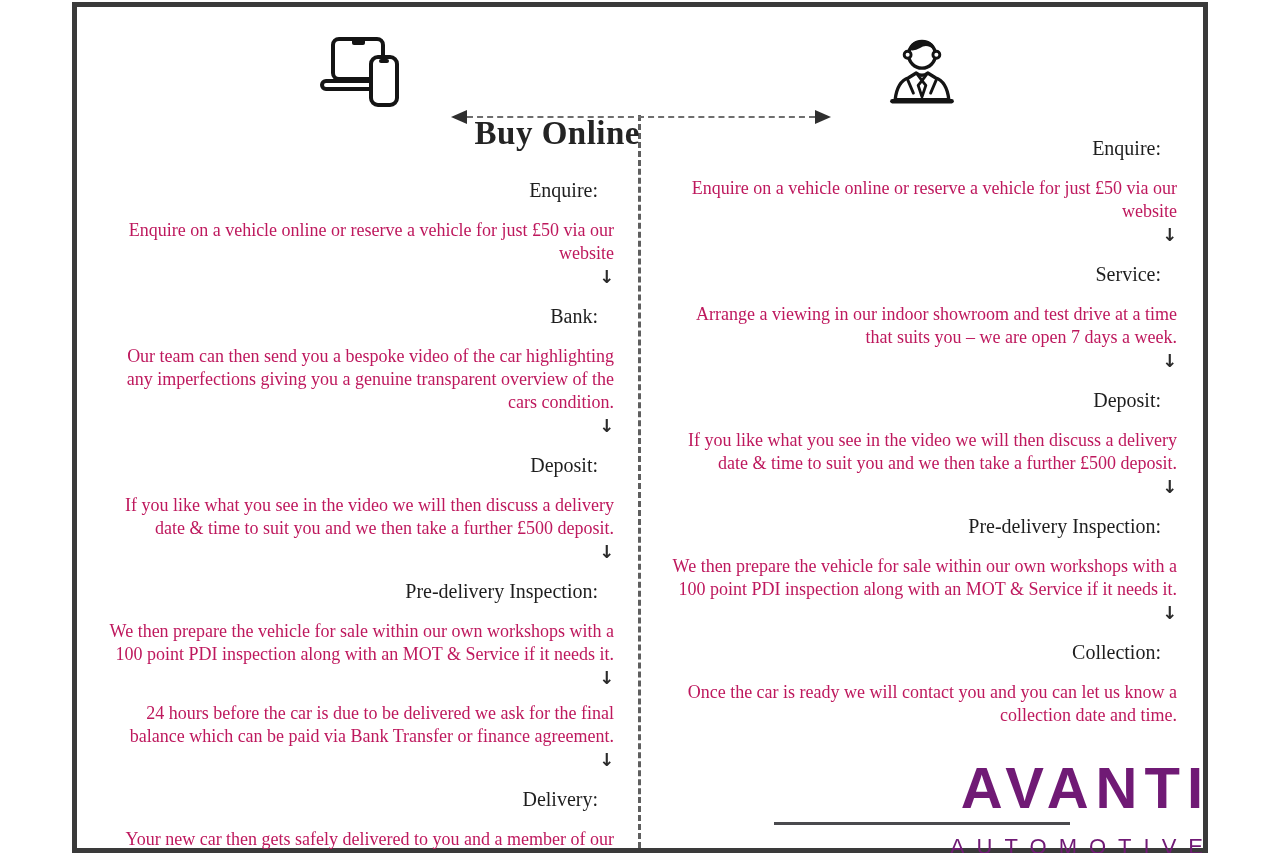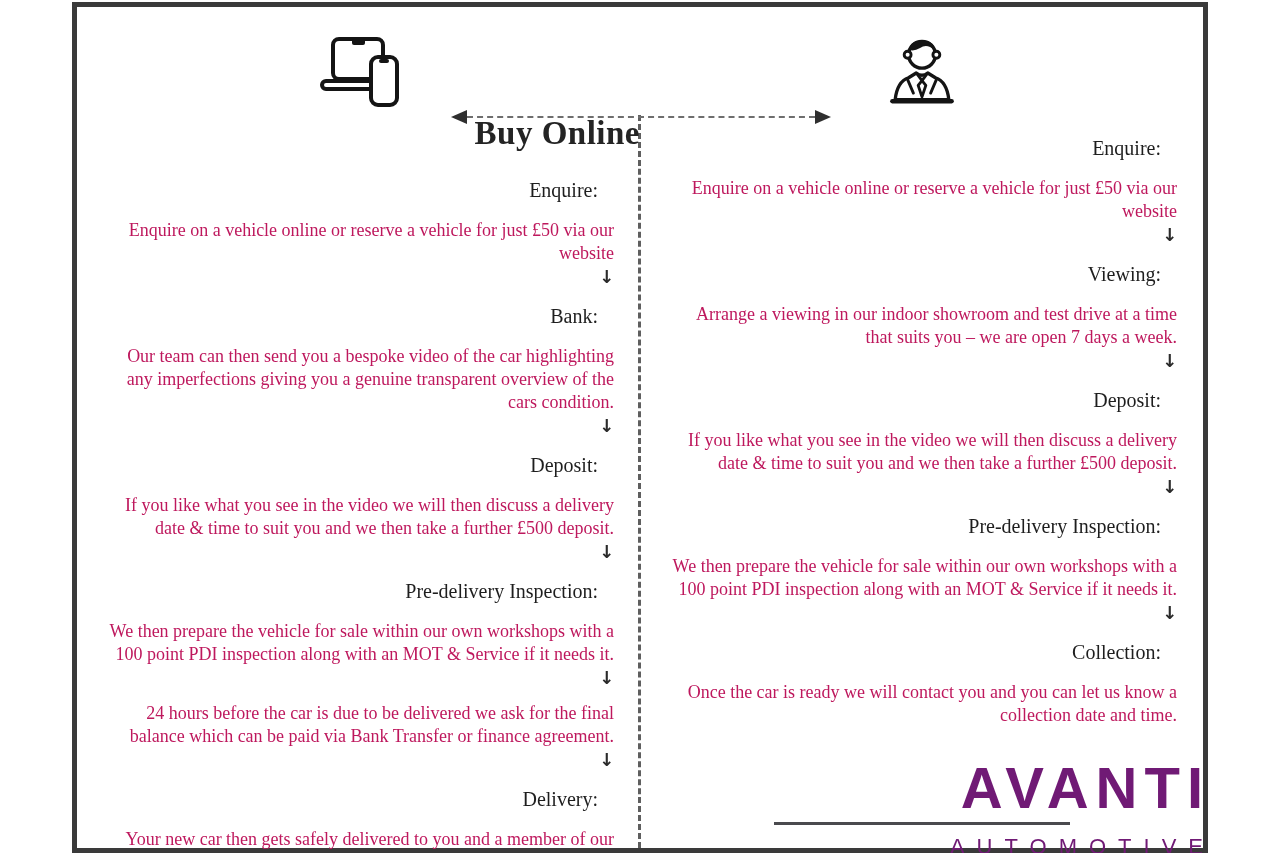--- a/index.html
+++ b/index.html
@@ -124,21 +124,21 @@
         <line x1="17" y1="68.5" x2="79" y2="68.5" stroke="#141414" stroke-width="4.5" stroke-linecap="round"></line>
       </svg>
     </div>
     <div class="steps">
       <section class="step">
         <h2>Enquire:</h2>
         <p>Enquire on a vehicle online or reserve a vehicle for just £50 via our website</p>
       </section>
       <div class="down-arrow">↓</div>
       <section class="step">
-        <h2>Viewing:</h2>
+        <h2>Service:</h2>
         <p>Arrange a viewing in our indoor showroom and test drive at a time that suits you – we are open 7 days a week.</p>
       </section>
       <div class="down-arrow">↓</div>
       <section class="step">
         <h2>Deposit:</h2>
         <p>If you like what you see in the video we will then discuss a delivery date &amp; time to suit you and we then take a further £500 deposit.</p>
       </section>
       <div class="down-arrow">↓</div>
       <section class="step">
         <h2>Pre-delivery Inspection:</h2>

